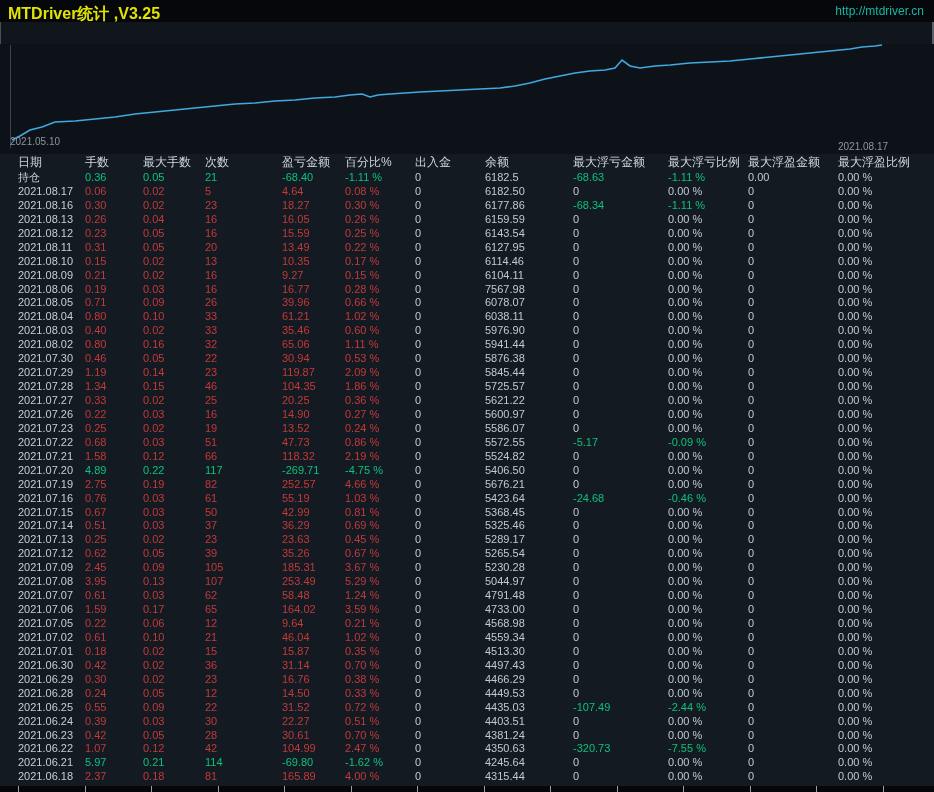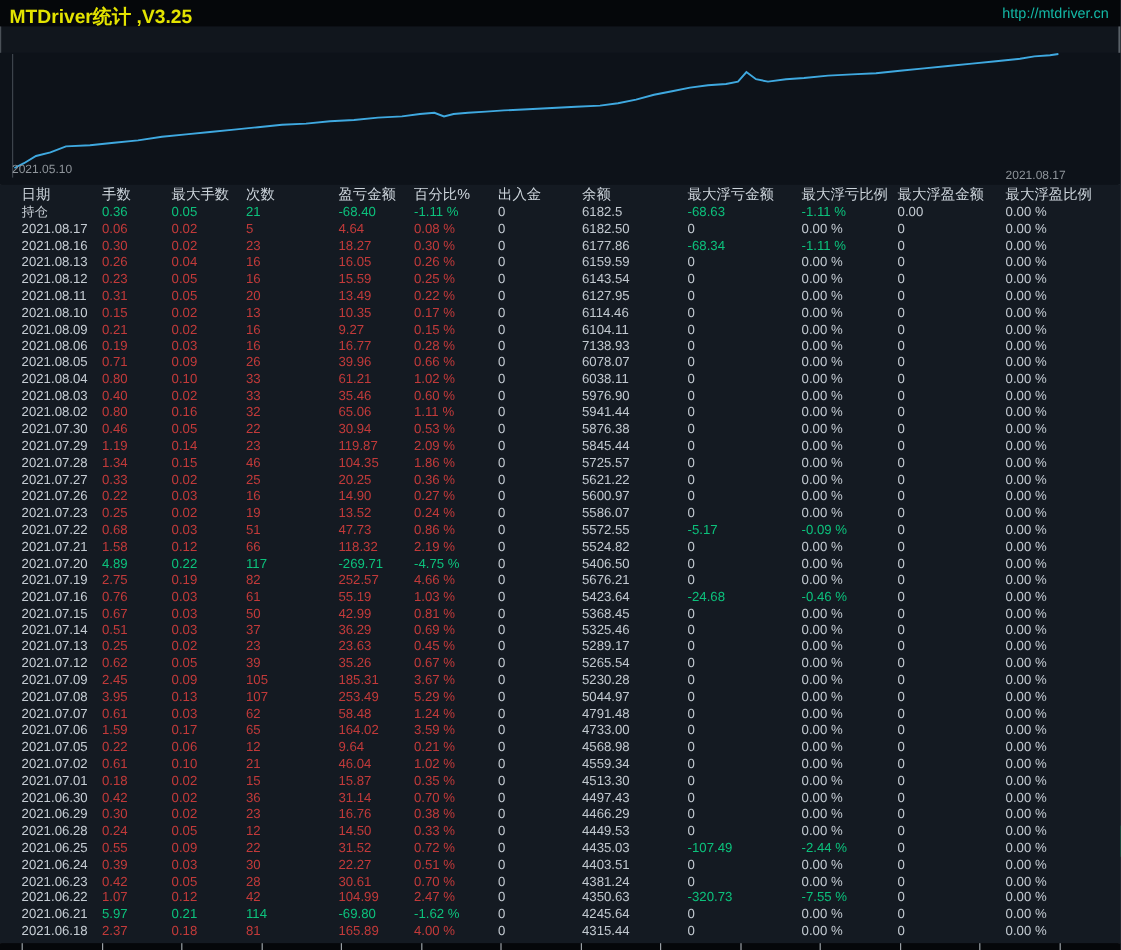--- a/index.html
+++ b/index.html
@@ -200,21 +200,21 @@
           <div class="plain">0.00 %</div>
         </div>
         <div class="tr">
           <div class="date">2021.08.06</div>
           <div class="red">0.19</div>
           <div class="red">0.03</div>
           <div class="red">16</div>
           <div class="red">16.77</div>
           <div class="red">0.28 %</div>
           <div class="plain">0</div>
-          <div class="plain">7138.93</div>
+          <div class="plain">7567.98</div>
           <div class="plain">0</div>
           <div class="plain">0.00 %</div>
           <div class="plain">0</div>
           <div class="plain">0.00 %</div>
         </div>
         <div class="tr">
           <div class="date">2021.08.05</div>
           <div class="red">0.71</div>
           <div class="red">0.09</div>
           <div class="red">26</div>

